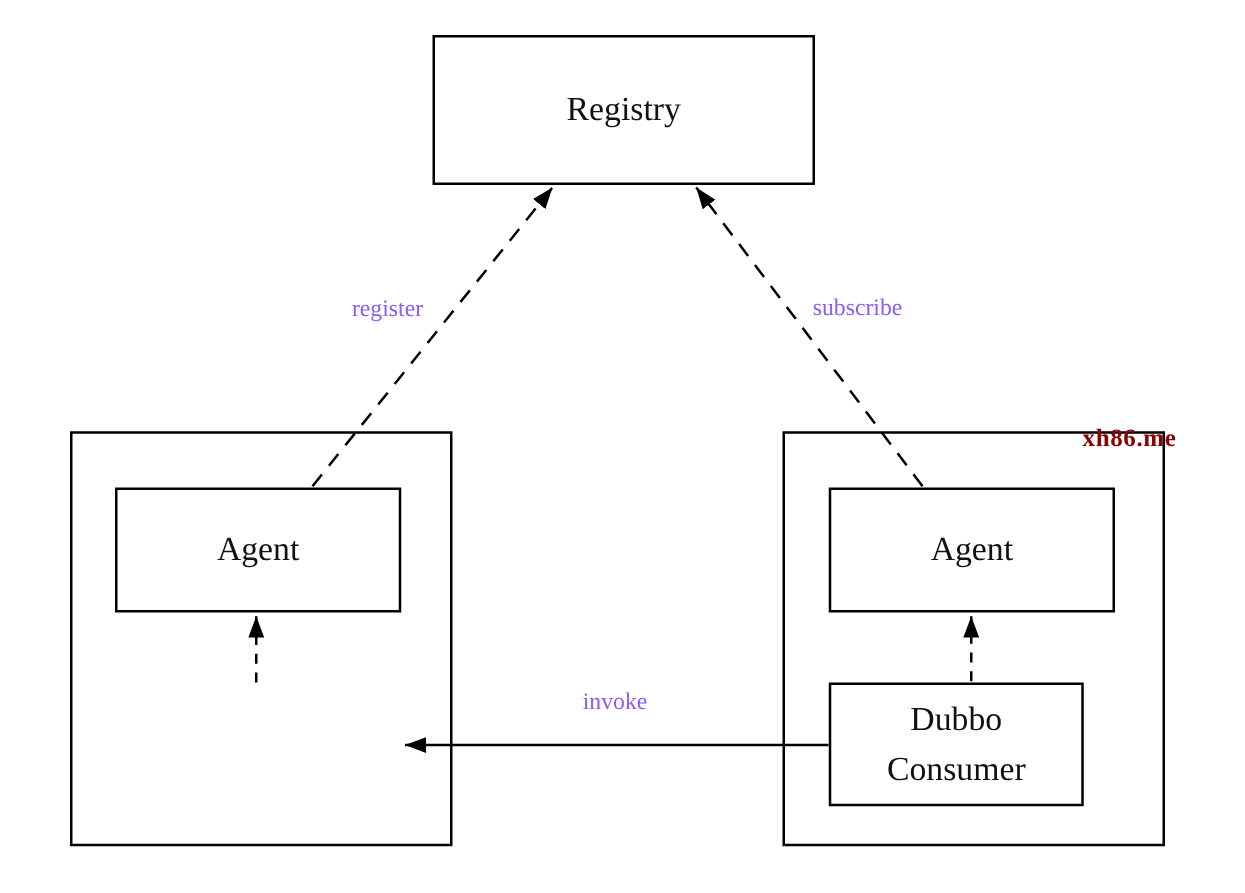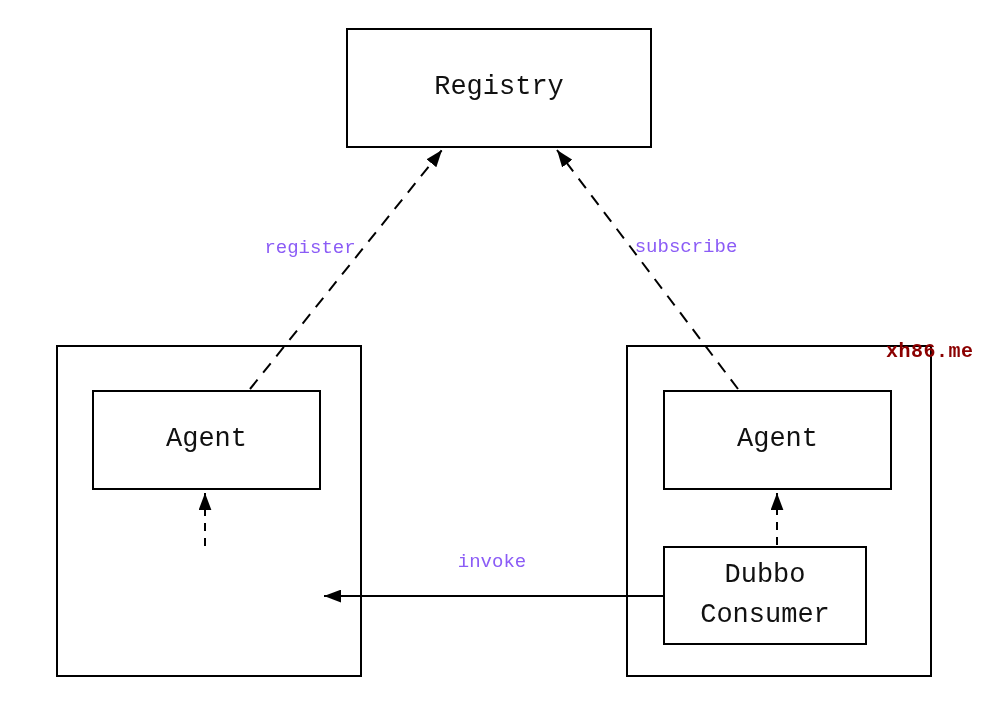--- a/index.html
+++ b/index.html
@@ -5,21 +5,21 @@
   html, body {
     margin: 0;
     padding: 0;
     background: #ffffff;
   }
   .canvas {
     position: relative;
     width: 996px;
     height: 714px;
     background: #ffffff;
-    font-family: Liberation Mono, monospace;
+    font-family: Liberation Serif, serif;
     overflow: hidden;
   }
   svg.connector-layer {
     position: absolute;
     left: 0;
     top: 0;
     z-index: 1;
   }
   .group-box {
     position: absolute;
@@ -54,21 +54,20 @@
   .watermark {
     position: absolute;
     left: 866px;
     top: 340px;
     font-size: 20px;
     font-weight: bold;
     color: #8b0000;
     letter-spacing: 0.5px;
     white-space: nowrap;
     z-index: 5;
-    margin-left: 20px;
   }
   
   .registry        { left: 346px; top: 28px;  width: 306px; height: 120px; }
   .provider-group  { left: 56px;  top: 345px; width: 306px; height: 332px; }
   .consumer-group  { left: 626px; top: 345px; width: 306px; height: 332px; }
   .provider-agent  { left: 92px;  top: 390px; width: 229px; height: 100px; }
   .provider-node   { left: 92px;  top: 547px; width: 229px; height: 99px; }
   .consumer-agent  { left: 663px; top: 390px; width: 229px; height: 100px; }
   .consumer-node   { left: 663px; top: 546px; width: 204px; height: 99px; }
   .register-label  { left: 310px; top: 248px; }

